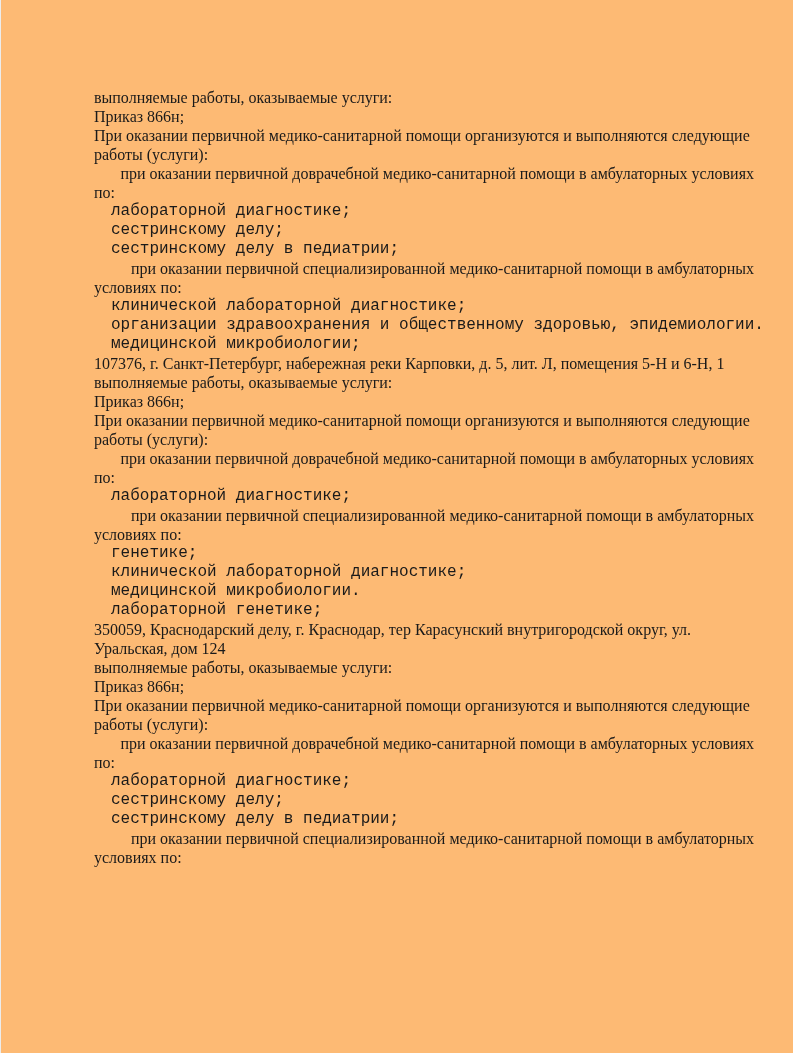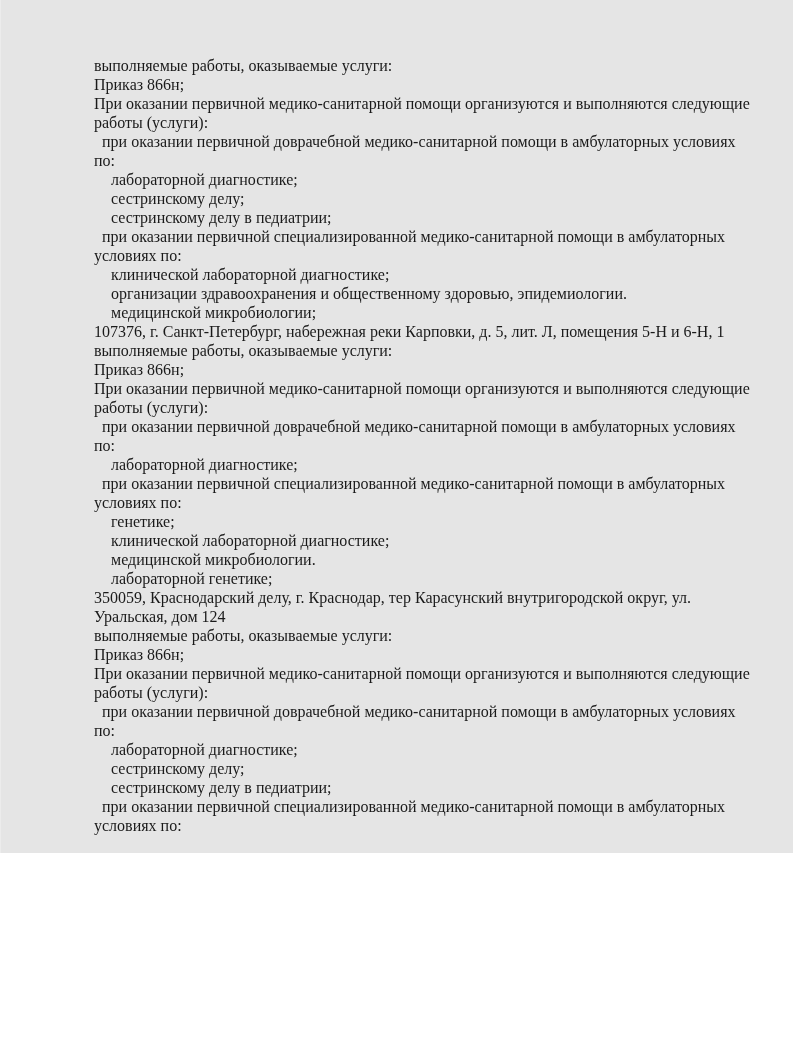--- a/index.html
+++ b/index.html
@@ -11,39 +11,39 @@
     width: 793px;
     height: 1053px;
     overflow: hidden;
     font-family: "Liberation Serif", "DejaVu Serif", serif;
     font-size: 16px;
     color: #1a1a1a;
     position: relative;
   }
   .page {
     width: 793px;
-    height: 853px;
-    background: #e5e5e5;
+    height: 1053px;
+    background: #fdba74;
     border-left: 1px solid #ececec; 
     box-sizing: border-box;
-    padding: 56px 0 0 93px;
+    padding: 88px 0 0 93px;
   }
   .doc {
     width: 660px;
   }
   .block + .block {
   }
   .line {
     line-height: 19px;
     white-space: nowrap;
     letter-spacing: 0;
   }
   .indent-0 { padding-left: 0; }
-  .indent-1 { padding-left: 8px; }   
-  .indent-2 { padding-left: 17px; }  
+  .indent-1 { padding-left: 8px; text-align: right; }   
+  .indent-2 { padding-left: 17px; font-family: Liberation Mono, monospace; }  
 </style>
 </head>
 <body>
 
 <div class="page">
   <div class="doc" id="doc">
       <div class="block">
         <div class="line indent-0">выполняемые работы, оказываемые услуги:</div>
         <div class="line indent-0">Приказ 866н;</div>
         <div class="line indent-0">При оказании первичной медико-санитарной помощи организуются и выполняются следующие</div>

